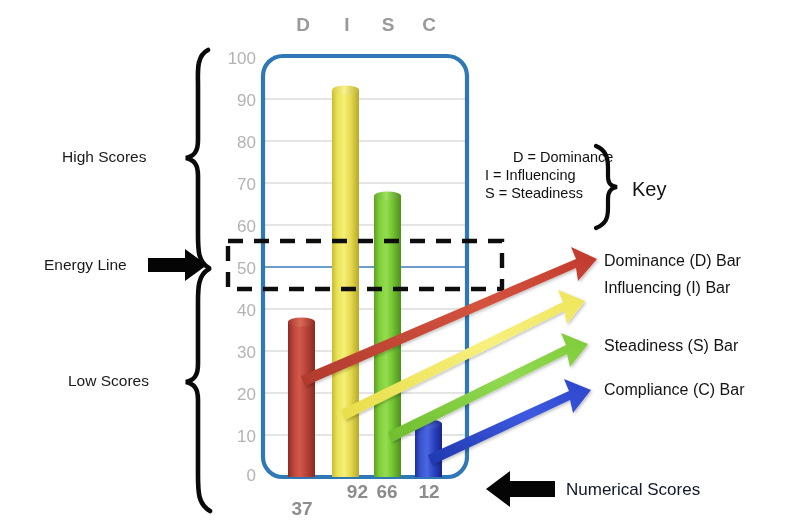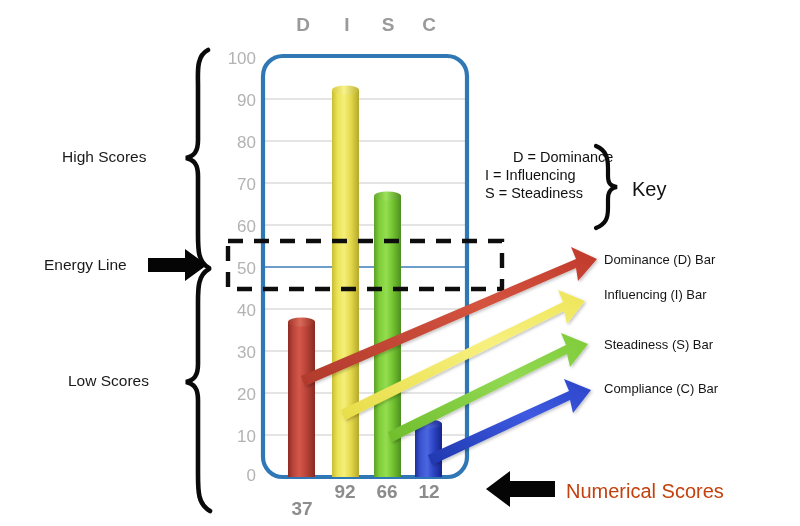--- a/index.html
+++ b/index.html
@@ -62,29 +62,29 @@
   }
   .key-word{
     position:absolute;
     font-size:20px;
     color:#111111;
   }
 
   
   .arrow-label{
     position:absolute;
-    font-size:13px;
+    font-size:16px;
     color:#141414;
     white-space:nowrap;
   }
 
   .numscores-label{
     position:absolute;
-    font-size:20px;
-    color:#c2410c;
+    font-size:17px;
+    color:#0f172a;
     white-space:nowrap;
   }
 </style>
 </head>
 <body>
 
 <div id="stage">
 
   <svg id="canvas" viewBox="0 0 800 526">
     <defs>
@@ -282,33 +282,33 @@
   <div class="ytick" style="left:216px;top:175px;">70</div>
   <div class="ytick" style="left:216px;top:217px;">60</div>
   <div class="ytick" style="left:216px;top:259px;">50</div>
   <div class="ytick" style="left:216px;top:301px;">40</div>
   <div class="ytick" style="left:216px;top:343px;">30</div>
   <div class="ytick" style="left:216px;top:385px;">20</div>
   <div class="ytick" style="left:216px;top:427px;">10</div>
   <div class="ytick" style="left:216px;top:466px;">0</div>
 
   <div class="score" style="left:279px;top:481px;margin-top:17px;">37</div>
-  <div class="score" style="left:322px;top:481px;">92</div>
+  <div class="score" style="left:322px;top:481px;text-align:right;">92</div>
   <div class="score" style="left:364px;top:481px;">66</div>
   <div class="score" style="left:406px;top:481px;">12</div>
 
   <div class="side-label" style="left:62px;top:148px;">High Scores</div>
   <div class="side-label" style="left:44px;top:256px;">Energy Line</div>
   <div class="side-label" style="left:68px;top:372px;">Low Scores</div>
 
   <div class="key-lines" style="left:485px;top:148px;margin-left:28px;">D = Dominance</div>
   <div class="key-lines" style="left:485px;top:166px;">I = Influencing</div>
   <div class="key-lines" style="left:485px;top:184px;">S = Steadiness</div>
   <div class="key-word" style="left:632px;top:178px;">Key</div>
 
   <div class="arrow-label" style="left:604px;top:252px;">Dominance (D) Bar</div>
-  <div class="arrow-label" style="left:604px;top:287px;text-align:right;">Influencing (I) Bar</div>
+  <div class="arrow-label" style="left:604px;top:279px;text-align:right;">Influencing (I) Bar</div>
   <div class="arrow-label" style="left:604px;top:337px;">Steadiness (S) Bar</div>
   <div class="arrow-label" style="left:604px;top:381px;">Compliance (C) Bar</div>
 
   <div class="numscores-label" style="left:566px;top:480px;">Numerical Scores</div>
 
 </div>
 
 </body></html>

